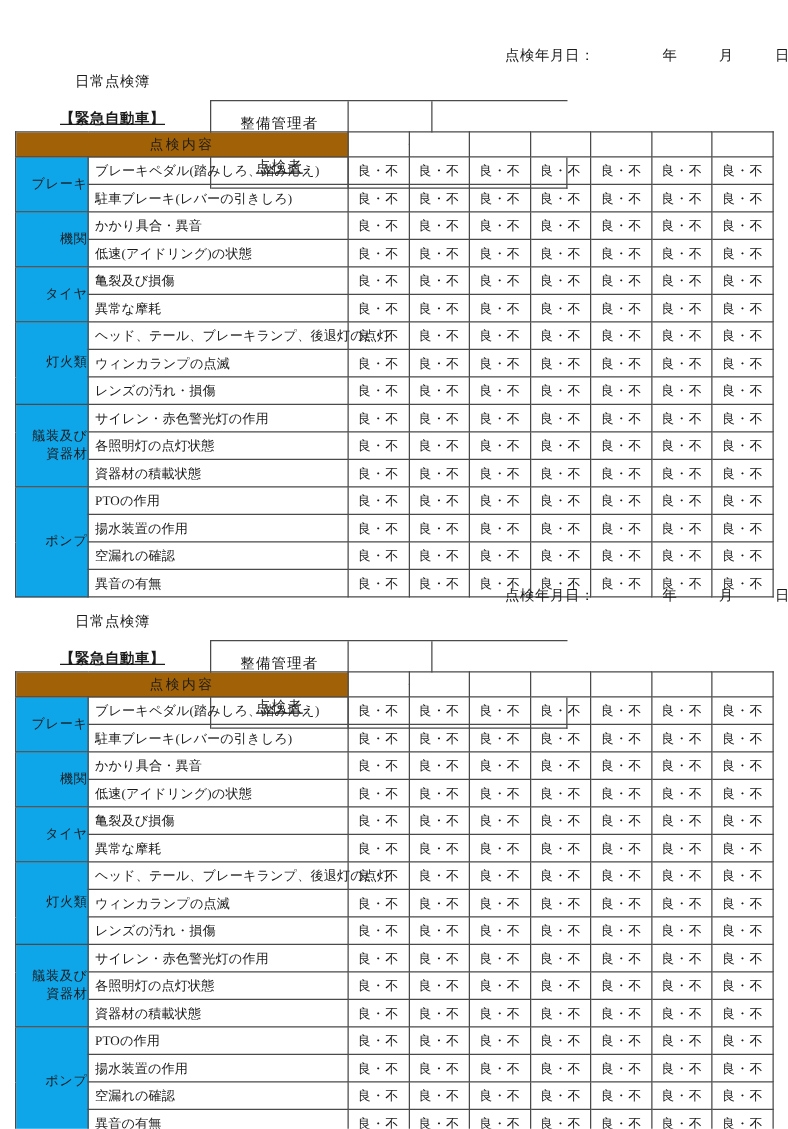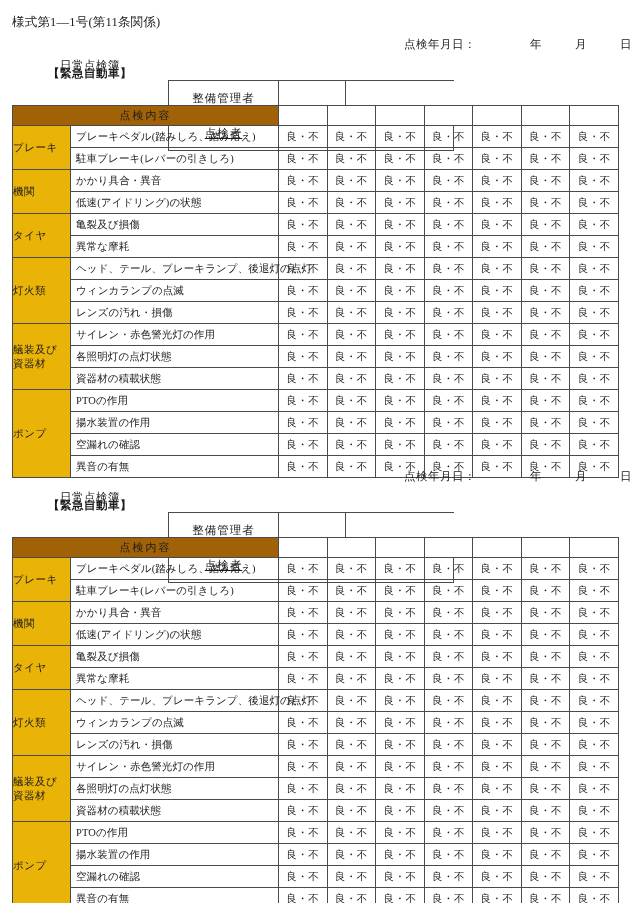--- a/index.html
+++ b/index.html
@@ -58,21 +58,21 @@
   .hdr-left-labels .lbl {
     position: absolute;
     left: 0;
     width: 156px;
     text-align: center;
     font-size: 11.5px;
     letter-spacing: 0.5px;
     white-space: nowrap;
   }
   .hdr-left-labels .lbl-daily { top: 25px; }
-  .hdr-left-labels .lbl-emergency { top: 33px; font-weight: bold; }
+  .hdr-left-labels .lbl-emergency { top: 54px; font-weight: bold; text-decoration: underline; }
 
   
   .hdr-box {
     position: absolute;
     left: 168px;
     top: 0;
     border-left: 1px solid #4a4a4a;
     border-top: 1px solid #4a4a4a;
     margin-top: 47px;
   }
@@ -149,22 +149,22 @@
     font-weight: normal;
     font-size: 11px;
     letter-spacing: 2px;
   }
   .th-blank {
     height: 20px;
     background: #ffffff;
   }
 
   td.cat {
-    background: #eab308;
-    text-align: left;
+    background: #0ea5e9;
+    text-align: right;
     vertical-align: middle;
     font-size: 10.5px;
     letter-spacing: 0.5px;
     line-height: 1.25;
   }
   td.item {
     height: 22px;
     padding-left: 5px;
     vertical-align: middle;
     font-size: 10.5px;
@@ -177,21 +177,20 @@
     vertical-align: middle;
     font-size: 10.5px;
     letter-spacing: 0.5px;
   }
 </style>
 </head>
 <body>
 
 <div class="page">
 
-  <div class="doc-title">様式第1—1号(第11条関係)</div>
 
   <div class="form-block form-1">
     <div class="form-header">
 
       <div class="hdr-left-labels">
         <div class="lbl lbl-daily">日常点検簿</div>
         <div class="lbl lbl-emergency">【緊急自動車】</div>
       </div>
 
       <div class="hdr-box">

